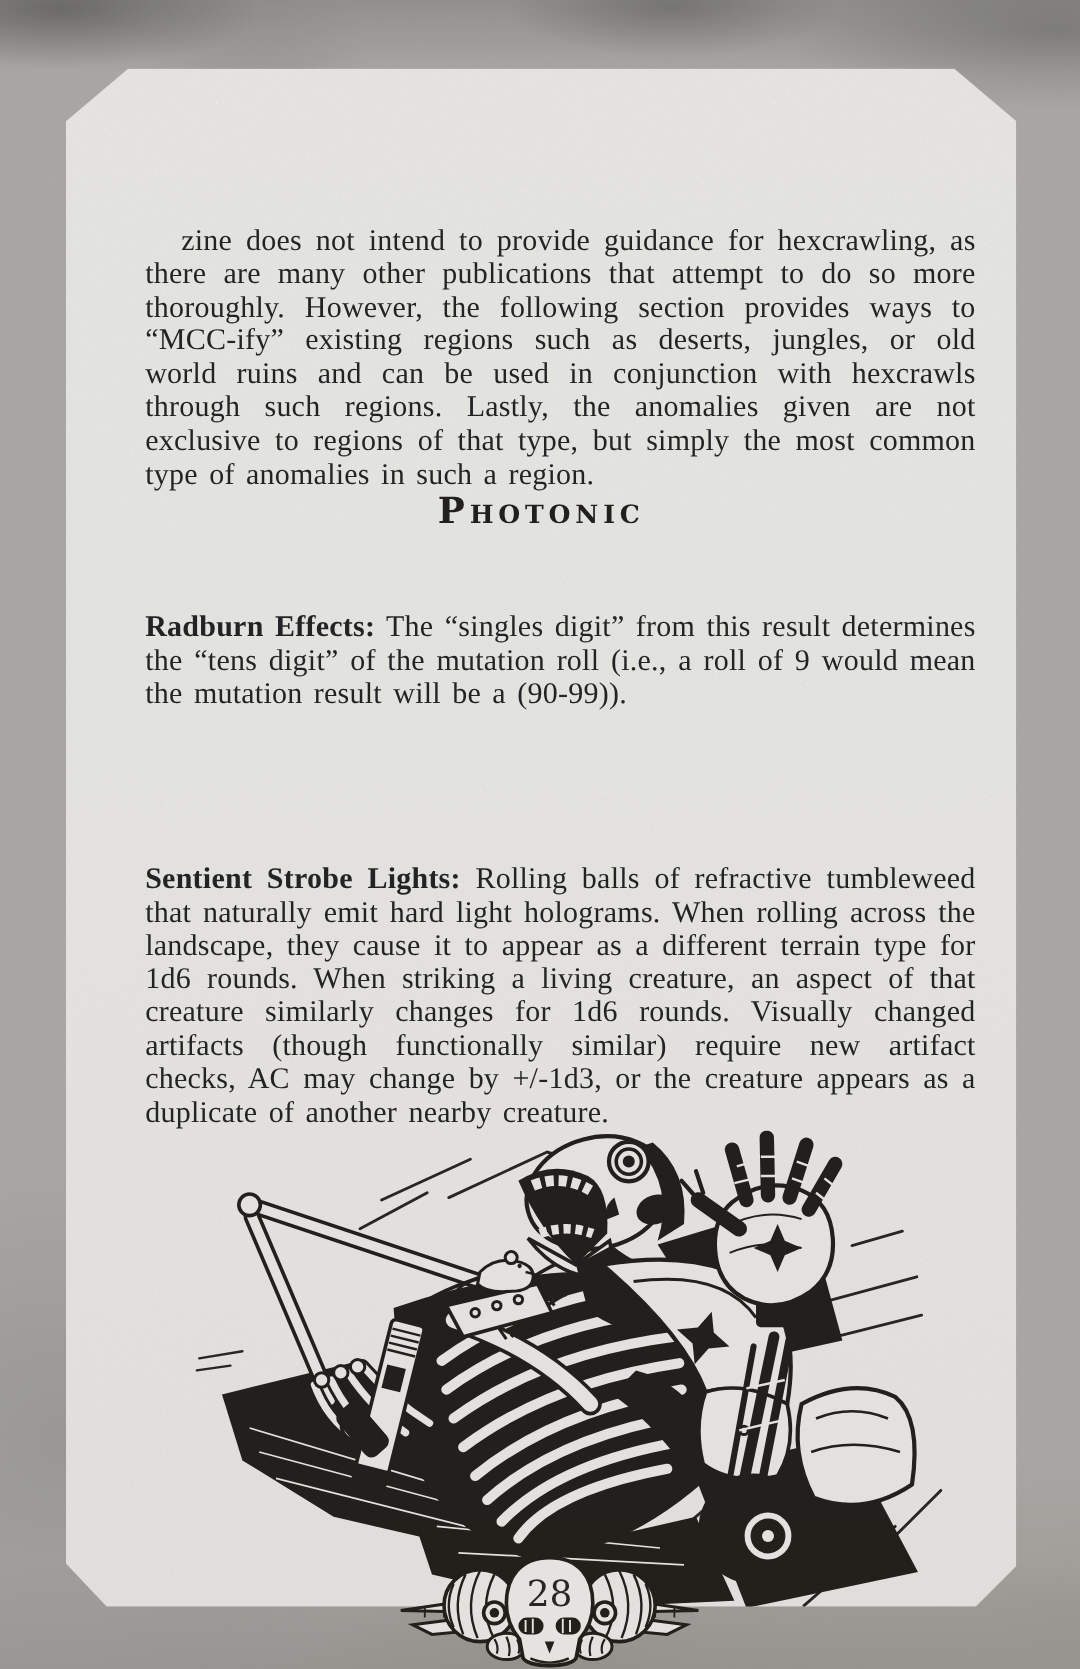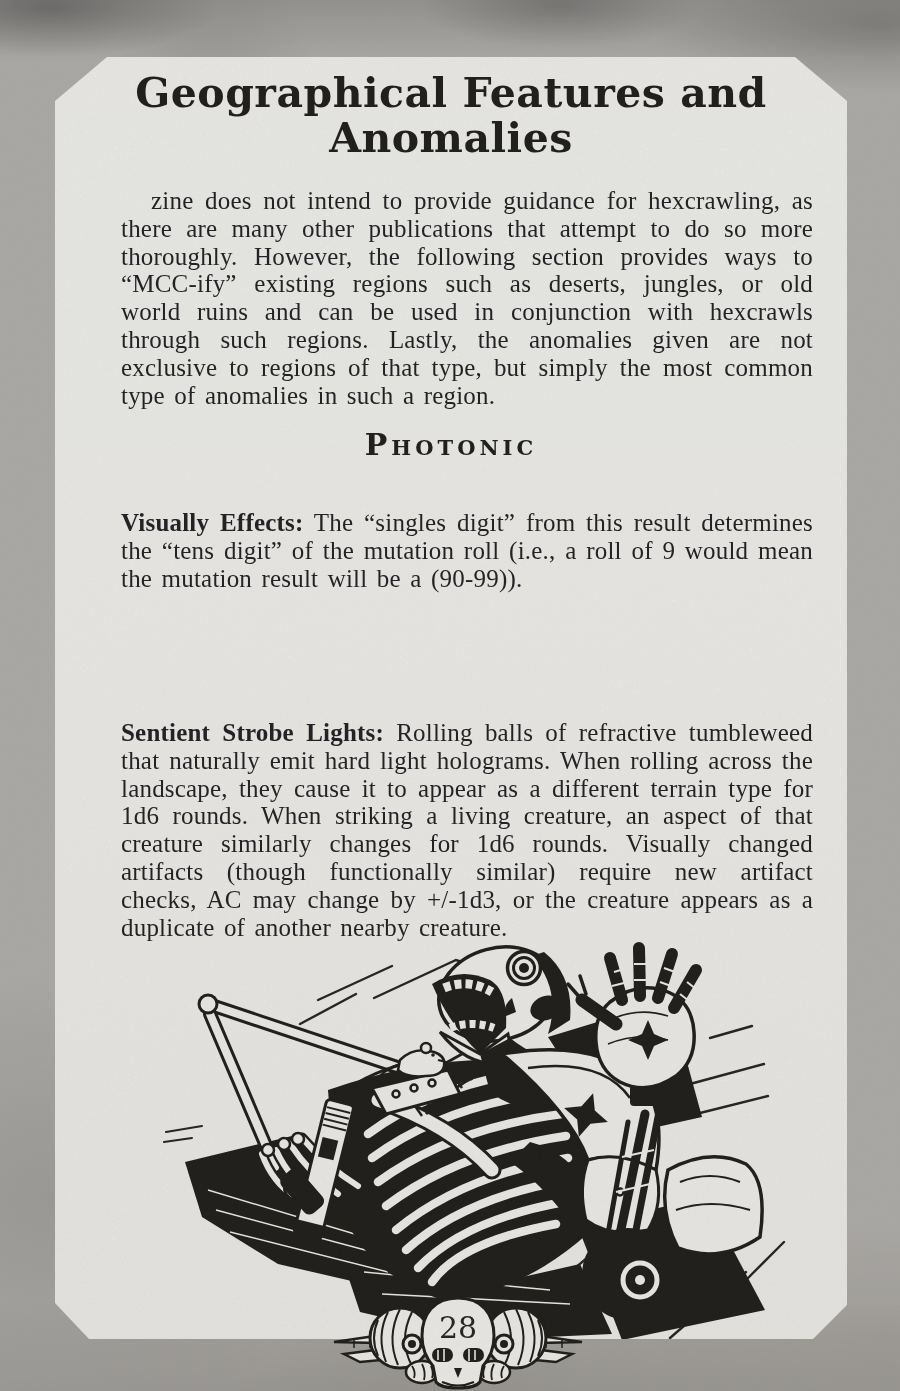--- a/index.html
+++ b/index.html
@@ -32,50 +32,46 @@
     position:absolute;top:14px;left:0;width:100%;text-align:center;
     font-family:"DejaVu Serif", serif;font-weight:700;
     font-size:41px;line-height:45px;color:#15140f;letter-spacing:.5px;
   }
   .bodytext{
     font-size:25px;line-height:27.8px;text-align:justify;
     letter-spacing:.2px;word-spacing:3px;color:#17161a;margin:16px;
   }
   .intro{position:absolute;top:114px;left:50px;width:692px;text-indent:30px;}
   .section-heading{
-    position:absolute;top:370px;left:0;width:100%;text-align:center;margin:0;
+    position:absolute;top:352px;left:0;width:100%;text-align:center;margin:0;
     font-family:"DejaVu Serif", serif;font-weight:700;font-size:30px;
     font-variant:small-caps;letter-spacing:4px;color:#15140f;
   }
   .entry{position:absolute;left:50px;width:692px;}
   .entry b{font-weight:700;}
   .entry-radburn{top:436px;}
   .entry-mutation{top:566px;}
   .entry-sentient{top:646px;}
   .illus{position:absolute;left:95px;top:885px;width:640px;height:400px;}
   .ornament{position:absolute;left:330px;top:1292px;width:256px;height:100px;z-index:6;}
   .grain{position:absolute;inset:0;z-index:8;pointer-events:none;}
 </style>
 </head>
 <body>
 
 <div class="bg-tex"></div>
 
 <div class="paper">
 
-  <div class="title">
-    <span>Geographical Features and</span><br>
-    <span>Anomalies</span>
-  </div>
 
   <p class="bodytext intro">zine does not intend to provide guidance for hexcrawling, as there are many other publications that attempt to do so more thoroughly. However, the following section provides ways to “MCC-ify” existing regions such as deserts, jungles, or old world ruins and can be used in conjunction with hexcrawls through such regions. Lastly, the anomalies given are not exclusive to regions of that type, but simply the most common type of anomalies in such a region.</p>
 
   <h2 class="section-heading">Photonic</h2>
 
-  <p class="bodytext entry entry-radburn"><b>Visually Effects:</b> <span>The “singles digit” from this result determines the “tens digit” of the mutation roll (i.e., a roll of 9 would mean the mutation result will be a (90-99)).</span></p>
+  <p class="bodytext entry entry-radburn"><b>Radburn Effects:</b> <span>The “singles digit” from this result determines the “tens digit” of the mutation roll (i.e., a roll of 9 would mean the mutation result will be a (90-99)).</span></p>
 
 
   <p class="bodytext entry entry-sentient"><b>Sentient Strobe Lights:</b> <span>Rolling balls of refractive tumbleweed that naturally emit hard light holograms. When rolling across the landscape, they cause it to appear as a different terrain type for 1d6 rounds. When striking a living creature, an aspect of that creature similarly changes for 1d6 rounds. Visually changed artifacts (though functionally similar) require new artifact checks, AC may change by +/-1d3, or the creature appears as a duplicate of another nearby creature.</span></p>
 
   <svg class="illus" viewBox="0 0 640 400" aria-hidden="true">
 
     <g stroke="#1c1b18" stroke-width="2.4" fill="none" stroke-linecap="round">
       <path d="M168,58 L242,24"></path>
       <path d="M150,82 L206,52"></path>
       <path d="M224,56 L306,18 L392,44"></path>

